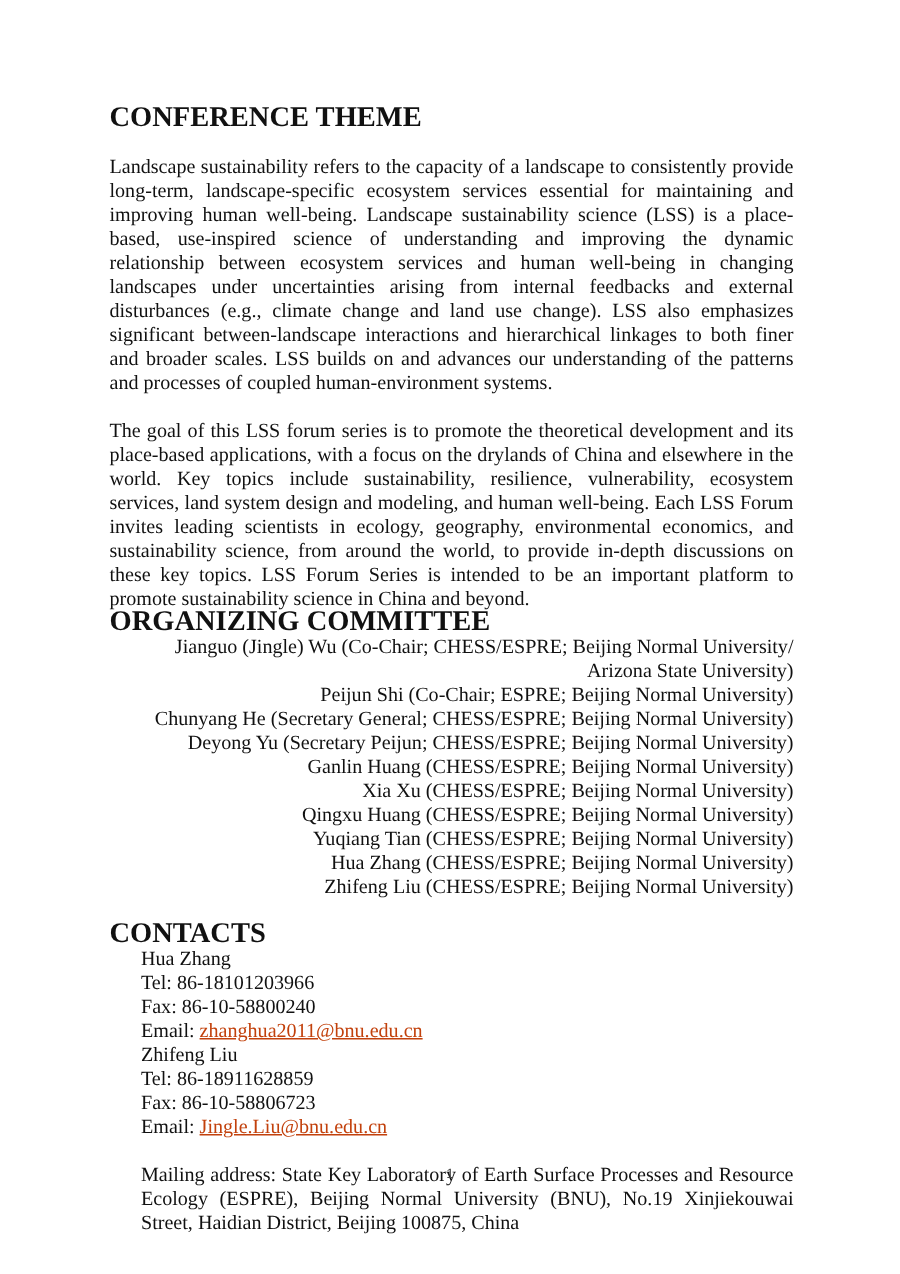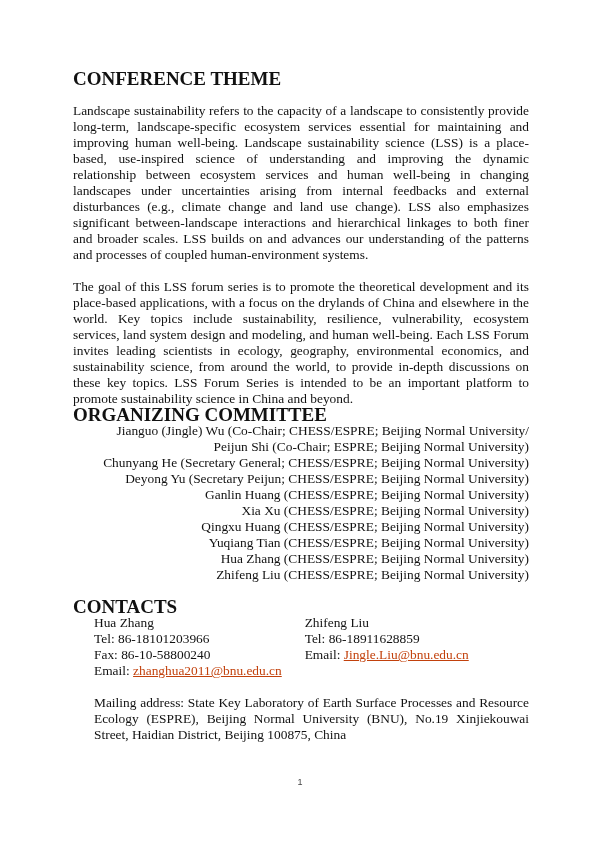--- a/index.html
+++ b/index.html
@@ -47,20 +47,21 @@
       margin: 0;
     }
     .committee-list li .cont {
       display: block;
       padding-left: 106px;
     }
     #committee-section { margin-bottom: 16px; }
     .contacts-grid {
       display: flex;
       padding-left: 21px;
+      flex-direction: column;
     }
     .contact-col {
       width: 216px;
     }
     .contact-col + .contact-col {
       width: 230px;
     }
     .contact-line { margin: 0; white-space: nowrap; }
     .email-link {
       color: #c2410c;
@@ -90,20 +91,21 @@
     <h2 class="heading" id="theme-heading">CONFERENCE THEME</h2>
     <p class="para" id="para-1">Landscape sustainability refers to the capacity of a landscape to consistently provide long-term, landscape-specific ecosystem services essential for maintaining and improving human well-being. Landscape sustainability science (LSS) is a place-based, use-inspired science of understanding and improving the dynamic relationship between ecosystem services and human well-being in changing landscapes under uncertainties arising from internal feedbacks and external disturbances (e.g., climate change and land use change). LSS also emphasizes significant between-landscape interactions and hierarchical linkages to both finer and broader scales. LSS builds on and advances our understanding of the patterns and processes of coupled human-environment systems.</p>
     <p class="para" id="para-2">The goal of this LSS forum series is to promote the theoretical development and its place-based applications, with a focus on the drylands of China and elsewhere in the world. Key topics include sustainability, resilience, vulnerability, ecosystem services, land system design and modeling, and human well-being. Each LSS Forum invites leading scientists in ecology, geography, environmental economics, and sustainability science, from around the world, to provide in-depth discussions on these key topics. LSS Forum Series is intended to be an important platform to promote sustainability science in China and beyond.</p>
   </section>
 
   <section id="committee-section">
     <h2 class="heading">ORGANIZING COMMITTEE</h2>
     <ul class="committee-list">
       <li>
         <span>Jianguo (Jingle) Wu (Co-Chair; CHESS/ESPRE; Beijing Normal University/</span>
+        <span class="cont">Arizona State University)</span>
       </li>
       <li>Peijun Shi (Co-Chair; ESPRE; Beijing Normal University)</li>
       <li>Chunyang He (Secretary General; CHESS/ESPRE; Beijing Normal University)</li>
       <li>Deyong Yu (Secretary Peijun; CHESS/ESPRE; Beijing Normal University)</li>
       <li>Ganlin Huang (CHESS/ESPRE; Beijing Normal University)</li>
       <li>Xia Xu (CHESS/ESPRE; Beijing Normal University)</li>
       <li>Qingxu Huang (CHESS/ESPRE; Beijing Normal University)</li>
       <li>Yuqiang Tian (CHESS/ESPRE; Beijing Normal University)</li>
       <li>Hua Zhang (CHESS/ESPRE; Beijing Normal University)</li>
       <li>Zhifeng Liu (CHESS/ESPRE; Beijing Normal University)</li>
@@ -117,20 +119,21 @@
         <p class="contact-line">Hua Zhang</p>
         <p class="contact-line">Tel: 86-18101203966</p>
         <p class="contact-line">Fax: 86-10-58800240</p>
         <p class="contact-line">
           <span>Email: </span><a class="email-link" href="mailto:zhanghua2011@bnu.edu.cn">zhanghua2011@bnu.edu.cn</a>
         </p>
       </div>
       <div class="contact-col">
         <p class="contact-line">Zhifeng Liu</p>
         <p class="contact-line">Tel: 86-18911628859</p>
+        <p class="contact-line">Fax: 86-10-58806723</p>
         <p class="contact-line">
           <span>Email: </span><a class="email-link" href="mailto:Zhifeng.Liu@bnu.edu.cn">Jingle.Liu@bnu.edu.cn</a>
         </p>
       </div>
     </div>
     <p class="mailing">Mailing address: State Key Laboratory of Earth Surface Processes and Resource Ecology (ESPRE), Beijing Normal University (BNU), No.19 Xinjiekouwai Street, Haidian District, Beijing 100875, China</p>
   </section>
 
 </div>
 

